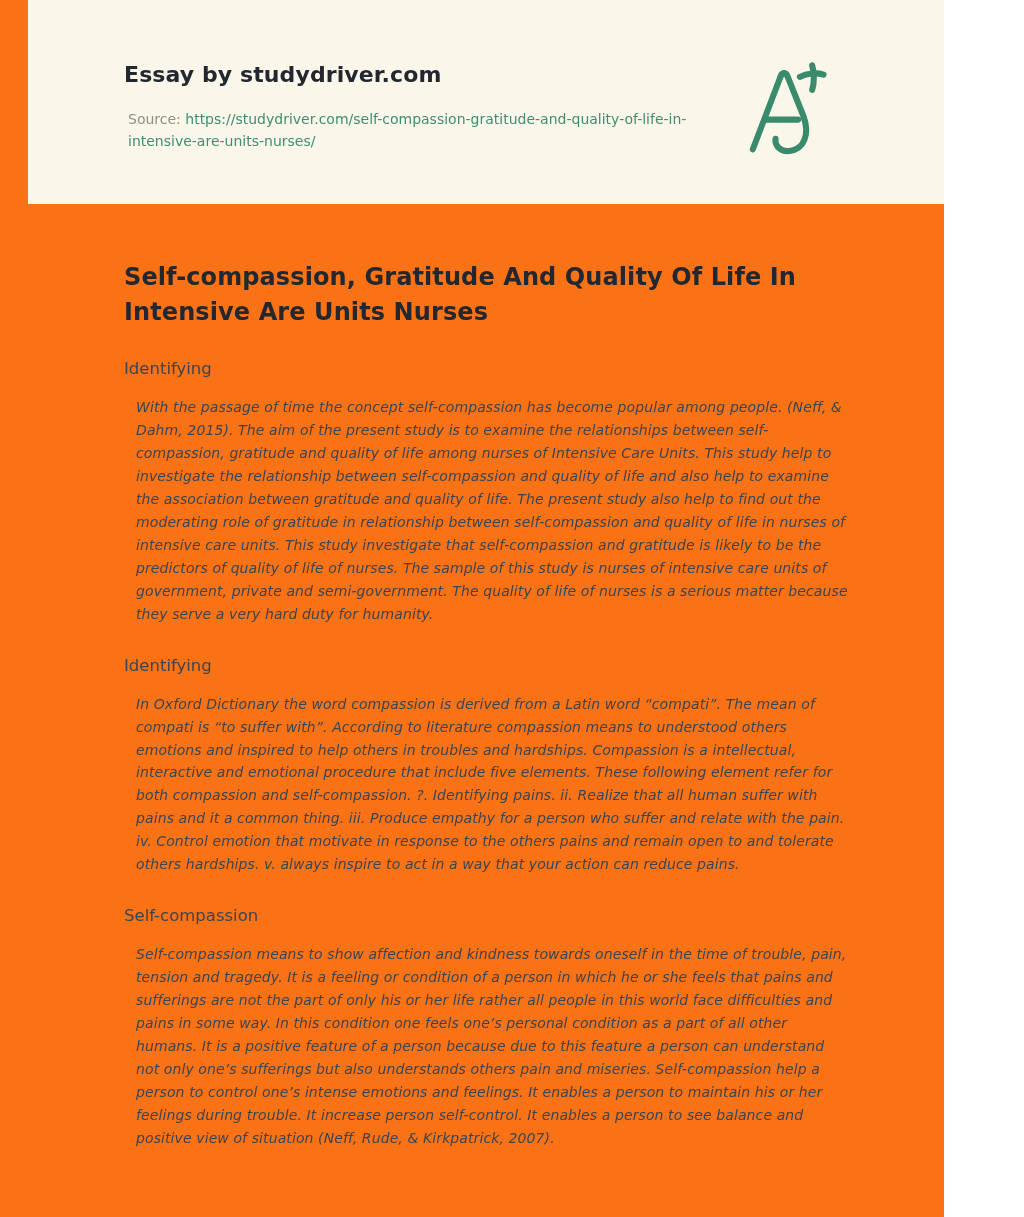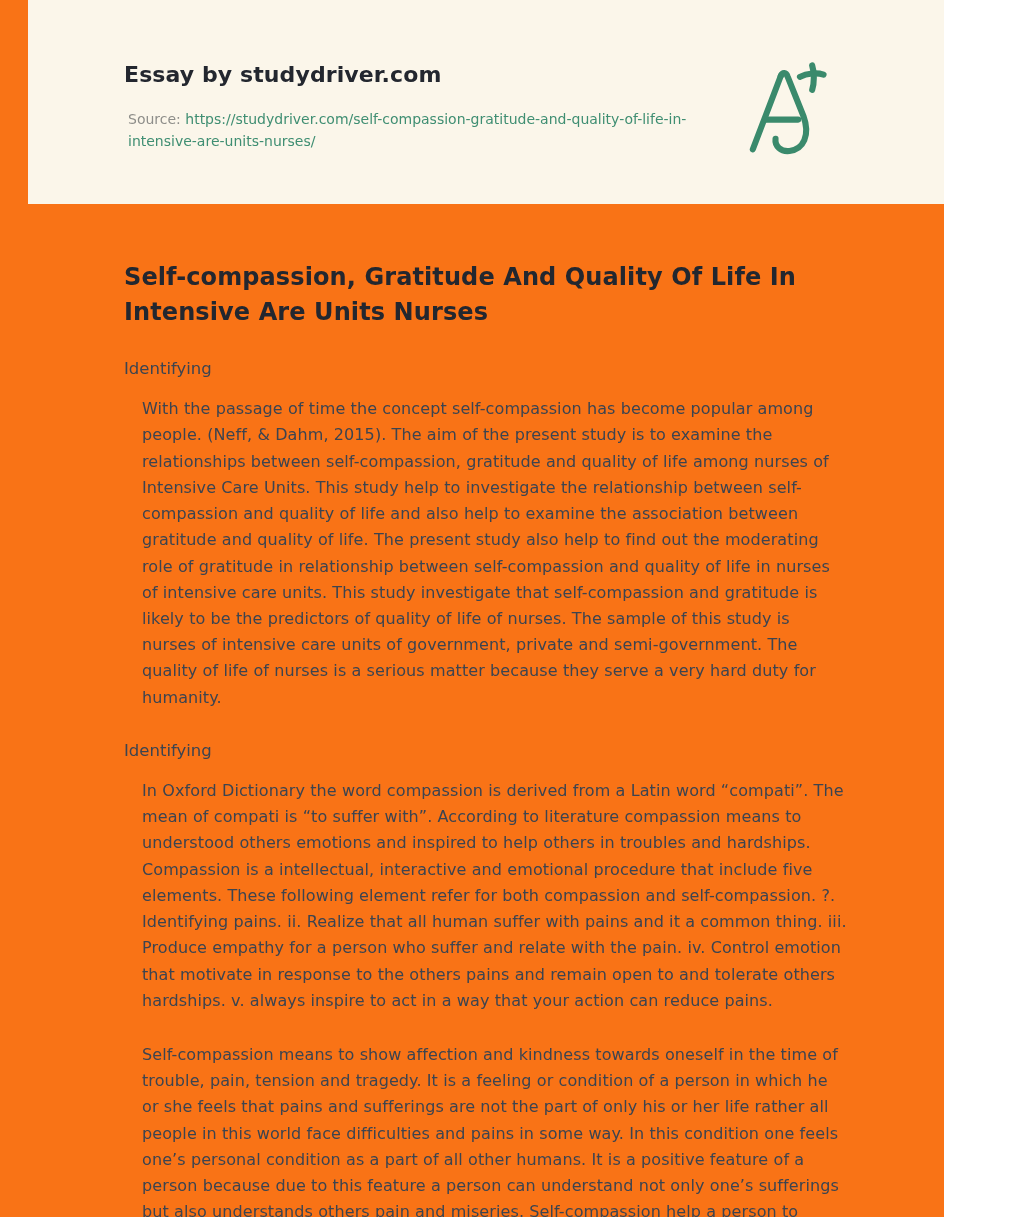--- a/index.html
+++ b/index.html
@@ -64,25 +64,26 @@
     margin: 56px 0 0 0;
     letter-spacing: 0.1px;
   }
   .section-heading {
     font-size: 16.5px;
     font-weight: 400;
     color: #3c4450;
     margin: 30px 0 0 0;
   }
   .paragraph {
-    font-size: 16px;
+    font-size: 14px;
     line-height: 1.64;
     color: #3c4450;
-    margin: 18px 0 28px 18px;
+    margin: 18px 0 28px 12px;
     letter-spacing: 0.1px;
+    font-style: italic;
   }
 </style>
 </head>
 <body>
 
 <div class="page">
 
   <header class="header-band">
     <div class="header-left">
       <h1 class="site-title">Essay by studydriver.com</h1>
@@ -111,18 +112,19 @@
       <h3 class="section-heading">Identifying</h3>
       <p class="paragraph">With the passage of time the concept self-compassion has become popular among people. (Neff, &amp; Dahm, 2015). The aim of the present study is to examine the relationships between self-compassion, gratitude and quality of life among nurses of Intensive Care Units. This study help to investigate the relationship between self-compassion and quality of life and also help to examine the association between gratitude and quality of life. The present study also help to find out the moderating role of gratitude in relationship between self-compassion and quality of life in nurses of intensive care units. This study investigate that self-compassion and gratitude is likely to be the predictors of quality of life of nurses. The sample of this study is nurses of intensive care units of government, private and semi-government. The quality of life of nurses is a serious matter because they serve a very hard duty for humanity.</p>
     </section>
 
     <section>
       <h3 class="section-heading">Identifying</h3>
       <p class="paragraph">In Oxford Dictionary the word compassion is derived from a Latin word “compati”. The mean of compati is “to suffer with”. According to literature compassion means to understood others emotions and inspired to help others in troubles and hardships. Compassion is a intellectual, interactive and emotional procedure that include five elements. These following element refer for both compassion and self-compassion. ?. Identifying pains. ii. Realize that all human suffer with pains and it a common thing. iii. Produce empathy for a person who suffer and relate with the pain. iv. Control emotion that motivate in response to the others pains and remain open to and tolerate others hardships. v. always inspire to act in a way that your action can reduce pains.</p>
     </section>
 
     <section>
+      <h3 class="section-heading">Self-compassion</h3>
       <p class="paragraph">Self-compassion means to show affection and kindness towards oneself in the time of trouble, pain, tension and tragedy. It is a feeling or condition of a person in which he or she feels that pains and sufferings are not the part of only his or her life rather all people in this world face difficulties and pains in some way. In this condition one feels one’s personal condition as a part of all other humans. It is a positive feature of a person because due to this feature a person can understand not only one’s sufferings but also understands others pain and miseries. Self-compassion help a person to control one’s intense emotions and feelings. It enables a person to maintain his or her feelings during trouble. It increase person self-control. It enables a person to see balance and positive view of situation (Neff, Rude, &amp; Kirkpatrick, 2007).</p>
 
     </section>
   </main>
 
 </div>
 
 </body></html>

